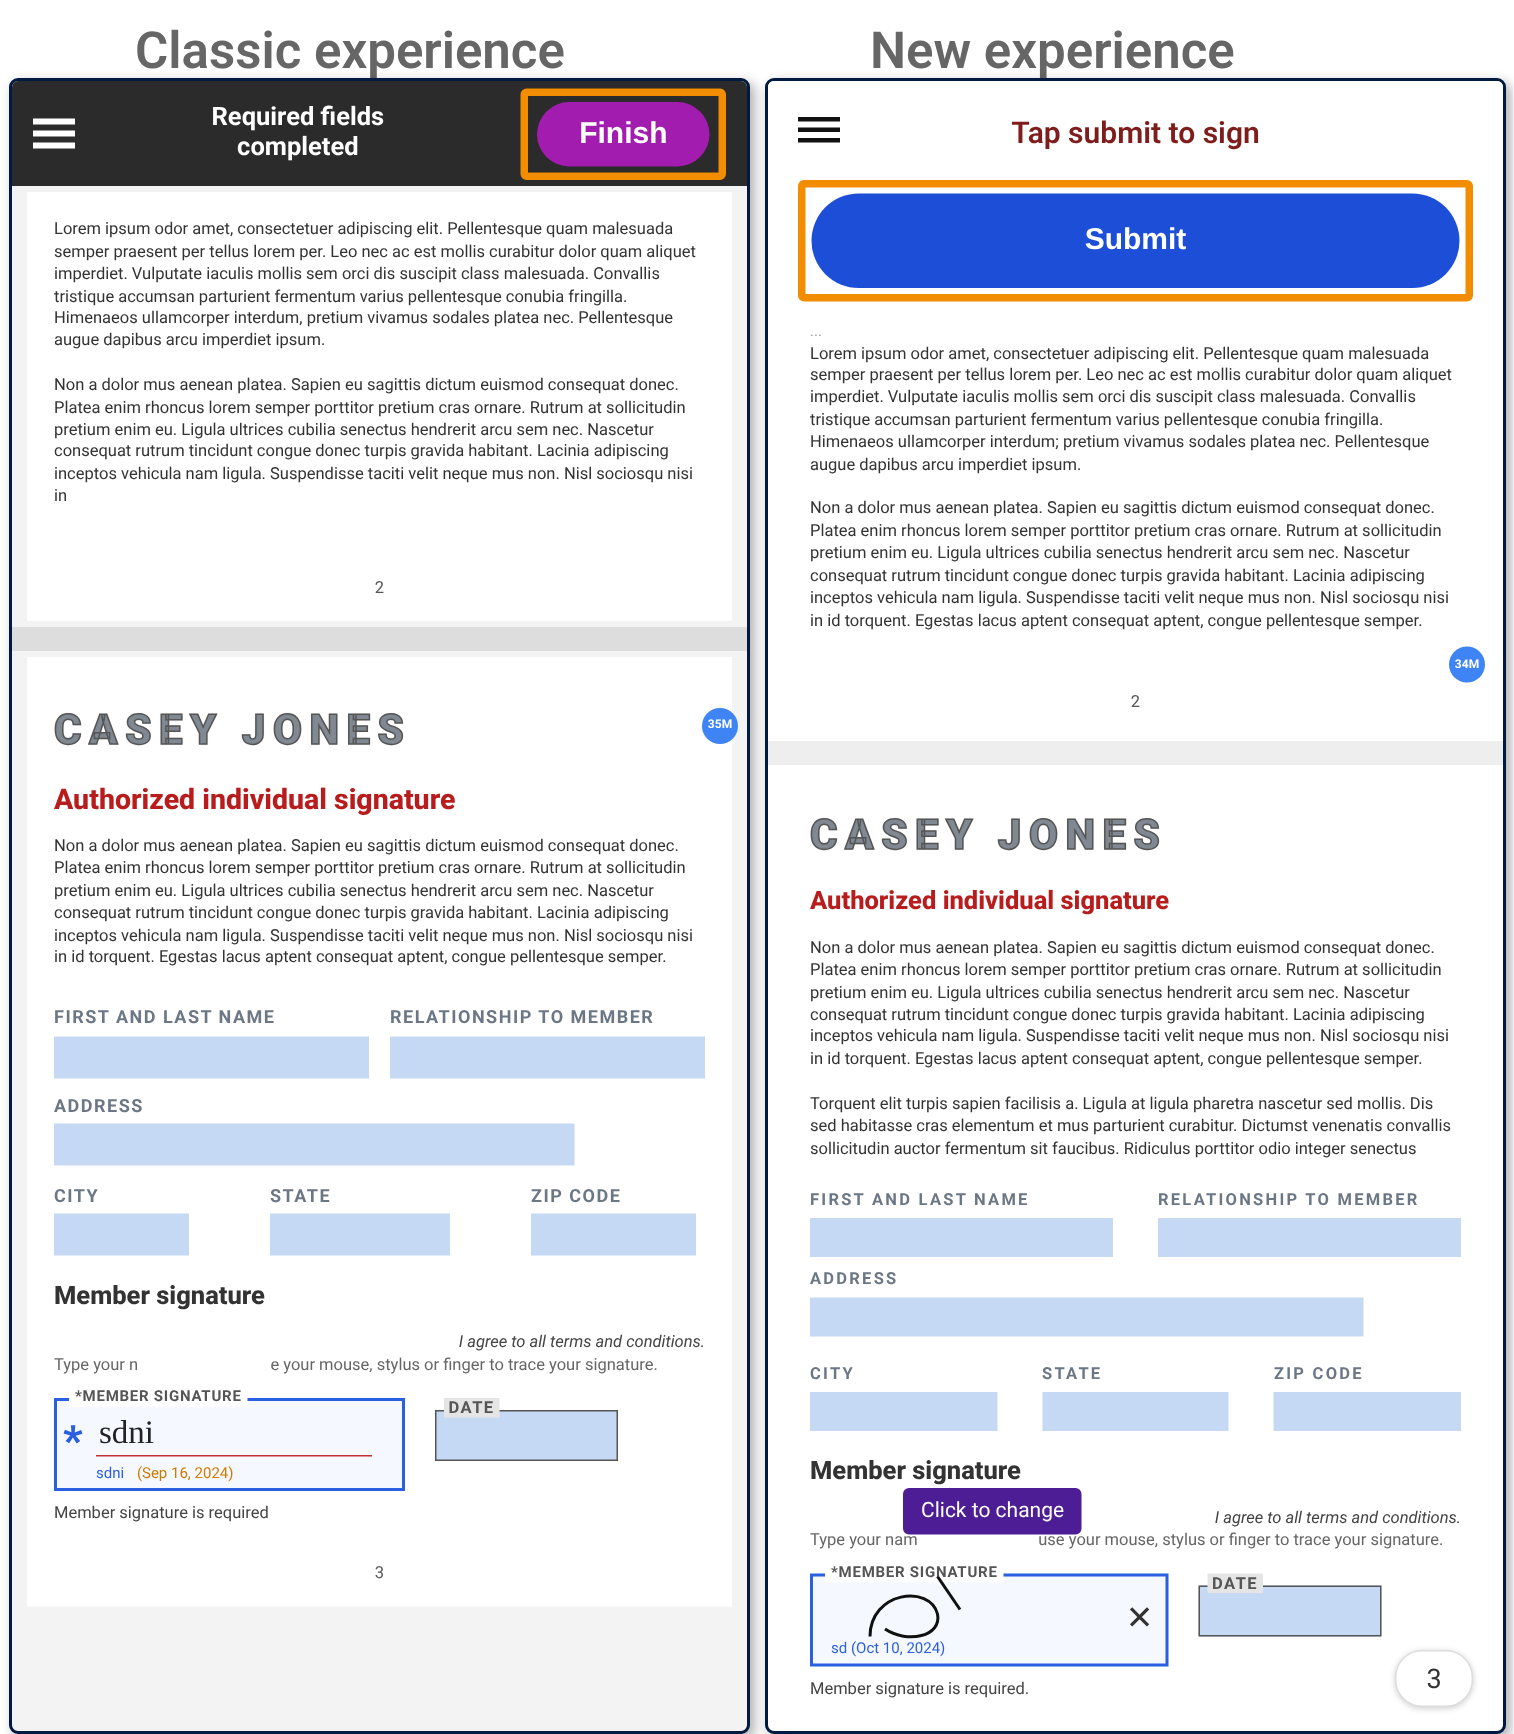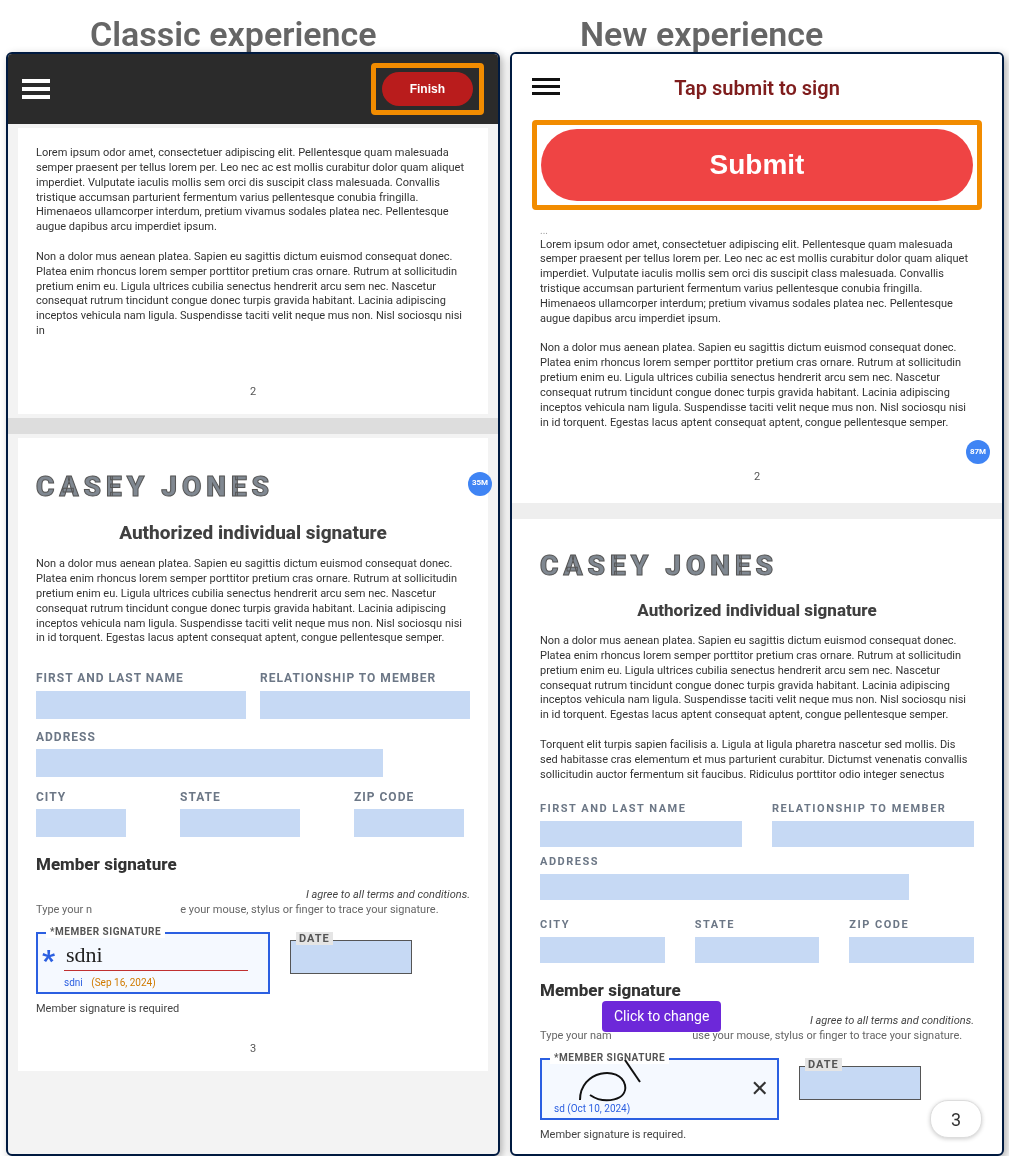--- a/index.html
+++ b/index.html
@@ -12,54 +12,54 @@
   .panel-left { left:6px; }
   .panel-right { left:510px; background:#fff; }
 
   
   .classic-header { background:#2b2b2b; color:#fff; display:flex; align-items:center; justify-content:space-between; padding:10px 14px; height:50px; }
   .burger { width:28px; cursor:pointer; }
   .burger div { height:4px; background:#fff; margin:4px 0; }
   .burger-dark div { background:#111; height:3px; }
   .classic-header .center { text-align:center; font-weight:700; font-size:17px; line-height:1.15; flex:1; }
   .finish-wrap { border:5px solid #f28c00; border-radius:4px; padding:4px 6px; }
-  .finish-btn { background:#b91c1c; border:none; border-radius:24px; color:#fff; padding:10px 28px; font-size:12px; font-weight:600; cursor:pointer; }
+  .finish-btn { background:#a21caf; border:none; border-radius:24px; color:#fff; padding:10px 28px; font-size:20px; font-weight:600; cursor:pointer; }
 
   
   .new-header-wrap { padding:16px 14px 0 14px; background:#fff; }
   .new-header { display:flex; align-items:center; justify-content:center; position:relative; height:36px; }
   .new-header .burger { position:absolute; left:6px; top:4px; }
   .new-header .center { font-weight:600; font-size:20px; color:#7f1d1d; }
   .submit-wrap { border:5px solid #f28c00; border-radius:4px; padding:4px; margin:14px 6px 6px 6px; }
-  .submit-btn { background:#ef4444; border:none; border-radius:38px; color:#fff; width:100%; padding:20px 0; font-size:28px; font-weight:700; cursor:pointer; }
+  .submit-btn { background:#1d4ed8; border:none; border-radius:38px; color:#fff; width:100%; padding:20px 0; font-size:20px; font-weight:700; cursor:pointer; }
 
   
   .scroll-area { overflow:hidden; }
   .page-card { background:#fff; margin:4px 10px; padding:18px 18px 8px 18px; font-size:11px; color:#333; line-height:1.35; position:relative; }
   .pagenum { text-align:center; font-size:11px; color:#555; padding:6px 0; }
   .lorem { font-size:11px; color:#333; }
   .section-gap { height:16px; background:#ddd; }
 
   .casey-logo { font-weight:900; font-size:28px; letter-spacing:5px; color:#808891; -webkit-text-stroke:1px #555; text-shadow:0 0 1px #fff, 0 0 1px #999; text-transform:uppercase; }
-  .sig-heading { font-weight:800; font-size:19px; color:#404040; margin:14px 0 12px 0;text-align:center; }
+  .sig-heading { font-weight:800; font-size:19px; color:#b91c1c; margin:14px 0 12px 0; }
 
   .badge { position:absolute; right:-4px; top:34px; width:24px; height:24px; border-radius:50%; background:#3f84f4; color:#fff; font-size:8px; font-weight:700; display:flex; align-items:center; justify-content:center; }
 
   .field-row { display:flex; gap:14px; margin:6px 0 10px 0; }
   .field { flex:1; }
   .field-label { font-size:12px; font-weight:700; letter-spacing:1px; color:#6c7786; margin-bottom:4px; }
   .field-input { background:#c6d9f4; height:28px; width:100%; border:none; box-sizing:border-box; }
 
   .member-sig { font-weight:800; font-size:17px; margin:16px 0 6px 0; }
   .agree { font-size:11px; color:#444; font-style:italic; float:right; margin-top:6px; }
   .sig-instr { font-size:11px; color:#666; clear:both; }
 
   .tap-change { position:absolute; background:#fff; border:1px solid #ddd; padding:10px 18px; font-size:16px; color:#333; box-shadow:0 1px 4px rgba(0,0,0,.2); border-radius:4px; }
 
-  .click-change { position:absolute; background:#6d28d9; color:#fff; padding:6px 12px; font-size:14px; border-radius:4px; }
+  .click-change { position:absolute; background:#4c1d95; color:#fff; padding:6px 12px; font-size:14px; border-radius:4px; }
 
   .sig-box-row { display:flex; gap:20px; margin-top:14px; align-items:flex-start; }
   .sig-box { border:2px solid #2b5fe1; background:#f5f9ff; height:58px; position:relative; }
   .sig-box.classic { width:230px; }
   .sig-box.new { width:235px; }
   .sig-box .legend { position:absolute; top:-9px; left:8px; background:#fff; padding:0 4px; font-size:10px; font-weight:700; color:#555; letter-spacing:0.5px; }
   .sig-box .star { color:#2b5fe1; font-size:28px; font-weight:900; position:absolute; left:4px; top:8px; }
   .sig-box .script { position:absolute; left:28px; top:6px; font-family:cursive; font-size:22px; color:#222; }
   .sig-box .underline { position:absolute; left:26px; right:20px; top:36px; border-bottom:1px solid #c03030; }
   .sig-box .meta { position:absolute; left:26px; bottom:2px; font-size:10px; color:#2b5fe1; }
@@ -90,20 +90,24 @@
   <div class="col-title title-left">Classic experience</div>
   <div class="col-title title-right">New experience</div>
 
   <div class="panel panel-left">
     <div class="classic-header">
       <div class="burger">
           <div></div>
           <div></div>
           <div></div>
         </div>
+      <div class="center">
+        <div>Required fields</div>
+        <div>completed</div>
+      </div>
       <div class="finish-wrap">
         <button class="finish-btn">Finish</button>
       </div>
     </div>
 
     <div class="scroll-area">
       <div class="page-card">
         <div class="lorem">Lorem ipsum odor amet, consectetuer adipiscing elit. Pellentesque quam malesuada semper praesent per tellus lorem per. Leo nec ac est mollis curabitur dolor quam aliquet imperdiet. Vulputate iaculis mollis sem orci dis suscipit class malesuada. Convallis tristique accumsan parturient fermentum varius pellentesque conubia fringilla. Himenaeos ullamcorper interdum, pretium vivamus sodales platea nec. Pellentesque augue dapibus arcu imperdiet ipsum.</div>
         <br>
         <div class="lorem">Non a dolor mus aenean platea. Sapien eu sagittis dictum euismod consequat donec. Platea enim rhoncus lorem semper porttitor pretium cras ornare. Rutrum at sollicitudin pretium enim eu. Ligula ultrices cubilia senectus hendrerit arcu sem nec. Nascetur consequat rutrum tincidunt congue donec turpis gravida habitant. Lacinia adipiscing inceptos vehicula nam ligula. Suspendisse taciti velit neque mus non. Nisl sociosqu nisi in</div>
@@ -196,21 +200,21 @@
       </div>
     </div>
 
     <div class="scroll-area">
       <div class="page-card" style="margin-top:0; padding-top:8px;">
         <div style="font-size:10px; color:#999;">...</div>
         <div class="lorem">Lorem ipsum odor amet, consectetuer adipiscing elit. Pellentesque quam malesuada semper praesent per tellus lorem per. Leo nec ac est mollis curabitur dolor quam aliquet imperdiet. Vulputate iaculis mollis sem orci dis suscipit class malesuada. Convallis tristique accumsan parturient fermentum varius pellentesque conubia fringilla. Himenaeos ullamcorper interdum; pretium vivamus sodales platea nec. Pellentesque augue dapibus arcu imperdiet ipsum.</div>
         <br>
         <div class="lorem">Non a dolor mus aenean platea. Sapien eu sagittis dictum euismod consequat donec. Platea enim rhoncus lorem semper porttitor pretium cras ornare. Rutrum at sollicitudin pretium enim eu. Ligula ultrices cubilia senectus hendrerit arcu sem nec. Nascetur consequat rutrum tincidunt congue donec turpis gravida habitant. Lacinia adipiscing inceptos vehicula nam ligula. Suspendisse taciti velit neque mus non. Nisl sociosqu nisi in id torquent. Egestas lacus aptent consequat aptent, congue pellentesque semper.</div>
         <div style="position:relative;">
-          <div class="badge" style="top:10px; right:-16px;">87M</div>
+          <div class="badge" style="top:10px; right:-16px;">34M</div>
         </div>
         <div class="pagenum" style="margin-top:34px;">2</div>
       </div>
 
       <div style="height:16px; background:#eee;"></div>
 
       <div class="page-card" style="padding-top:24px;">
         <div class="casey-logo">CASEY  JONES</div>
         <div class="sig-heading" style="font-size:17px;">Authorized individual signature</div>
         <div class="lorem">Non a dolor mus aenean platea. Sapien eu sagittis dictum euismod consequat donec. Platea enim rhoncus lorem semper porttitor pretium cras ornare. Rutrum at sollicitudin pretium enim eu. Ligula ultrices cubilia senectus hendrerit arcu sem nec. Nascetur consequat rutrum tincidunt congue donec turpis gravida habitant. Lacinia adipiscing inceptos vehicula nam ligula. Suspendisse taciti velit neque mus non. Nisl sociosqu nisi in id torquent. Egestas lacus aptent consequat aptent, congue pellentesque semper.</div>

